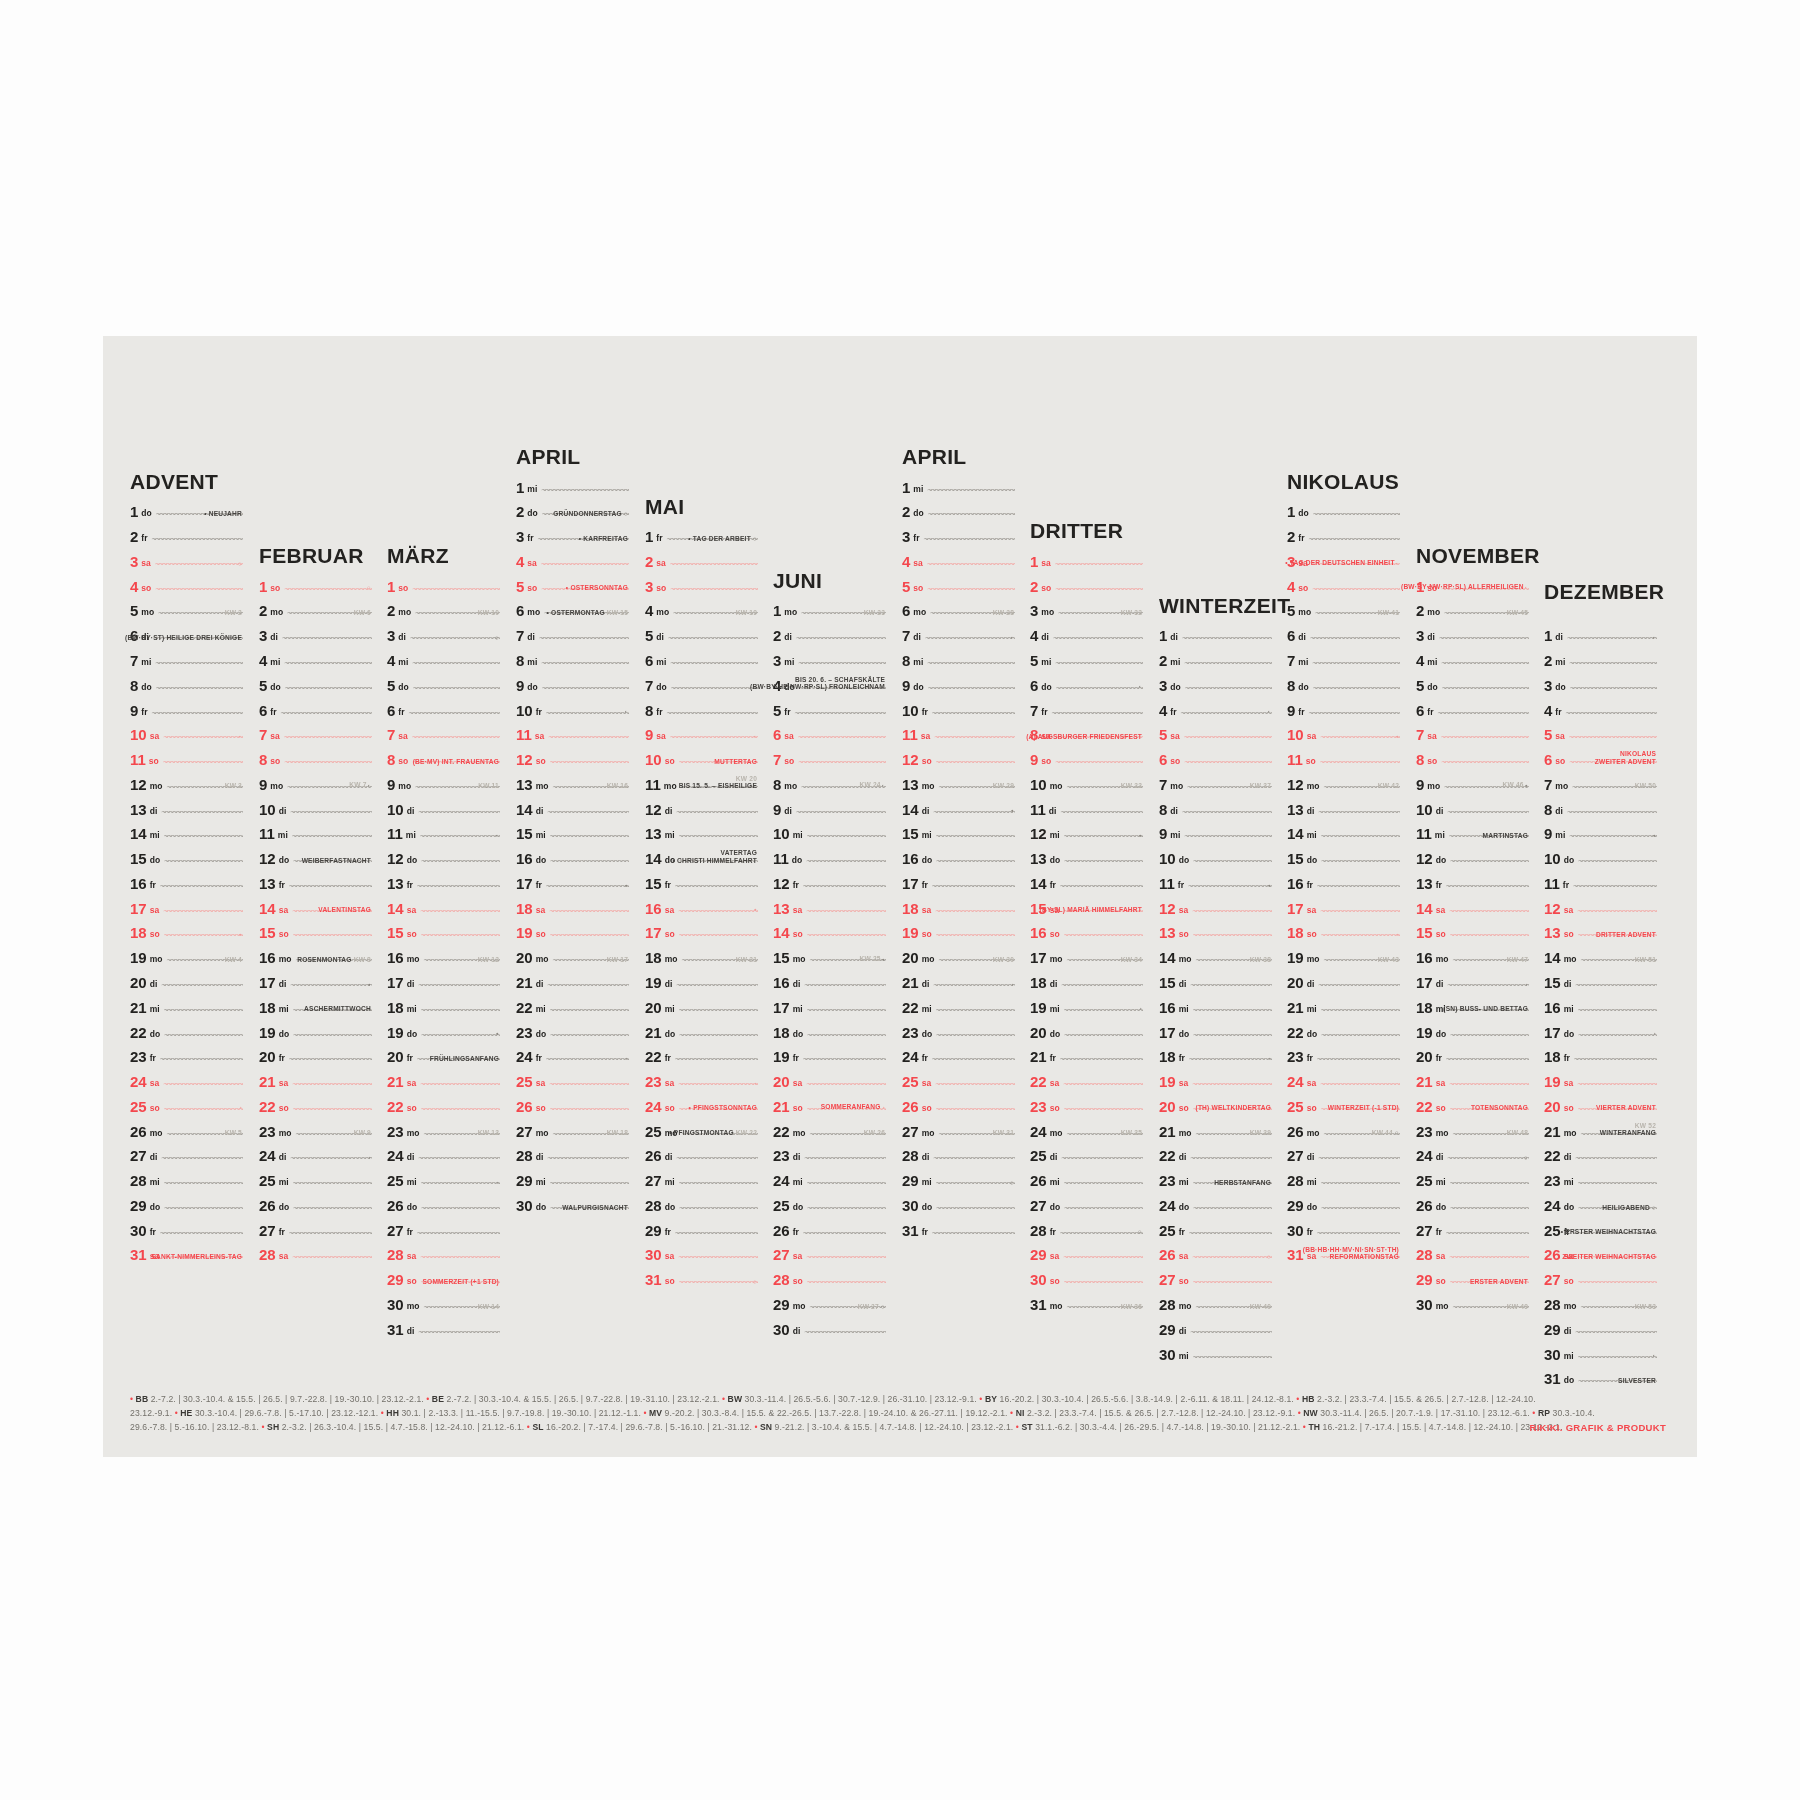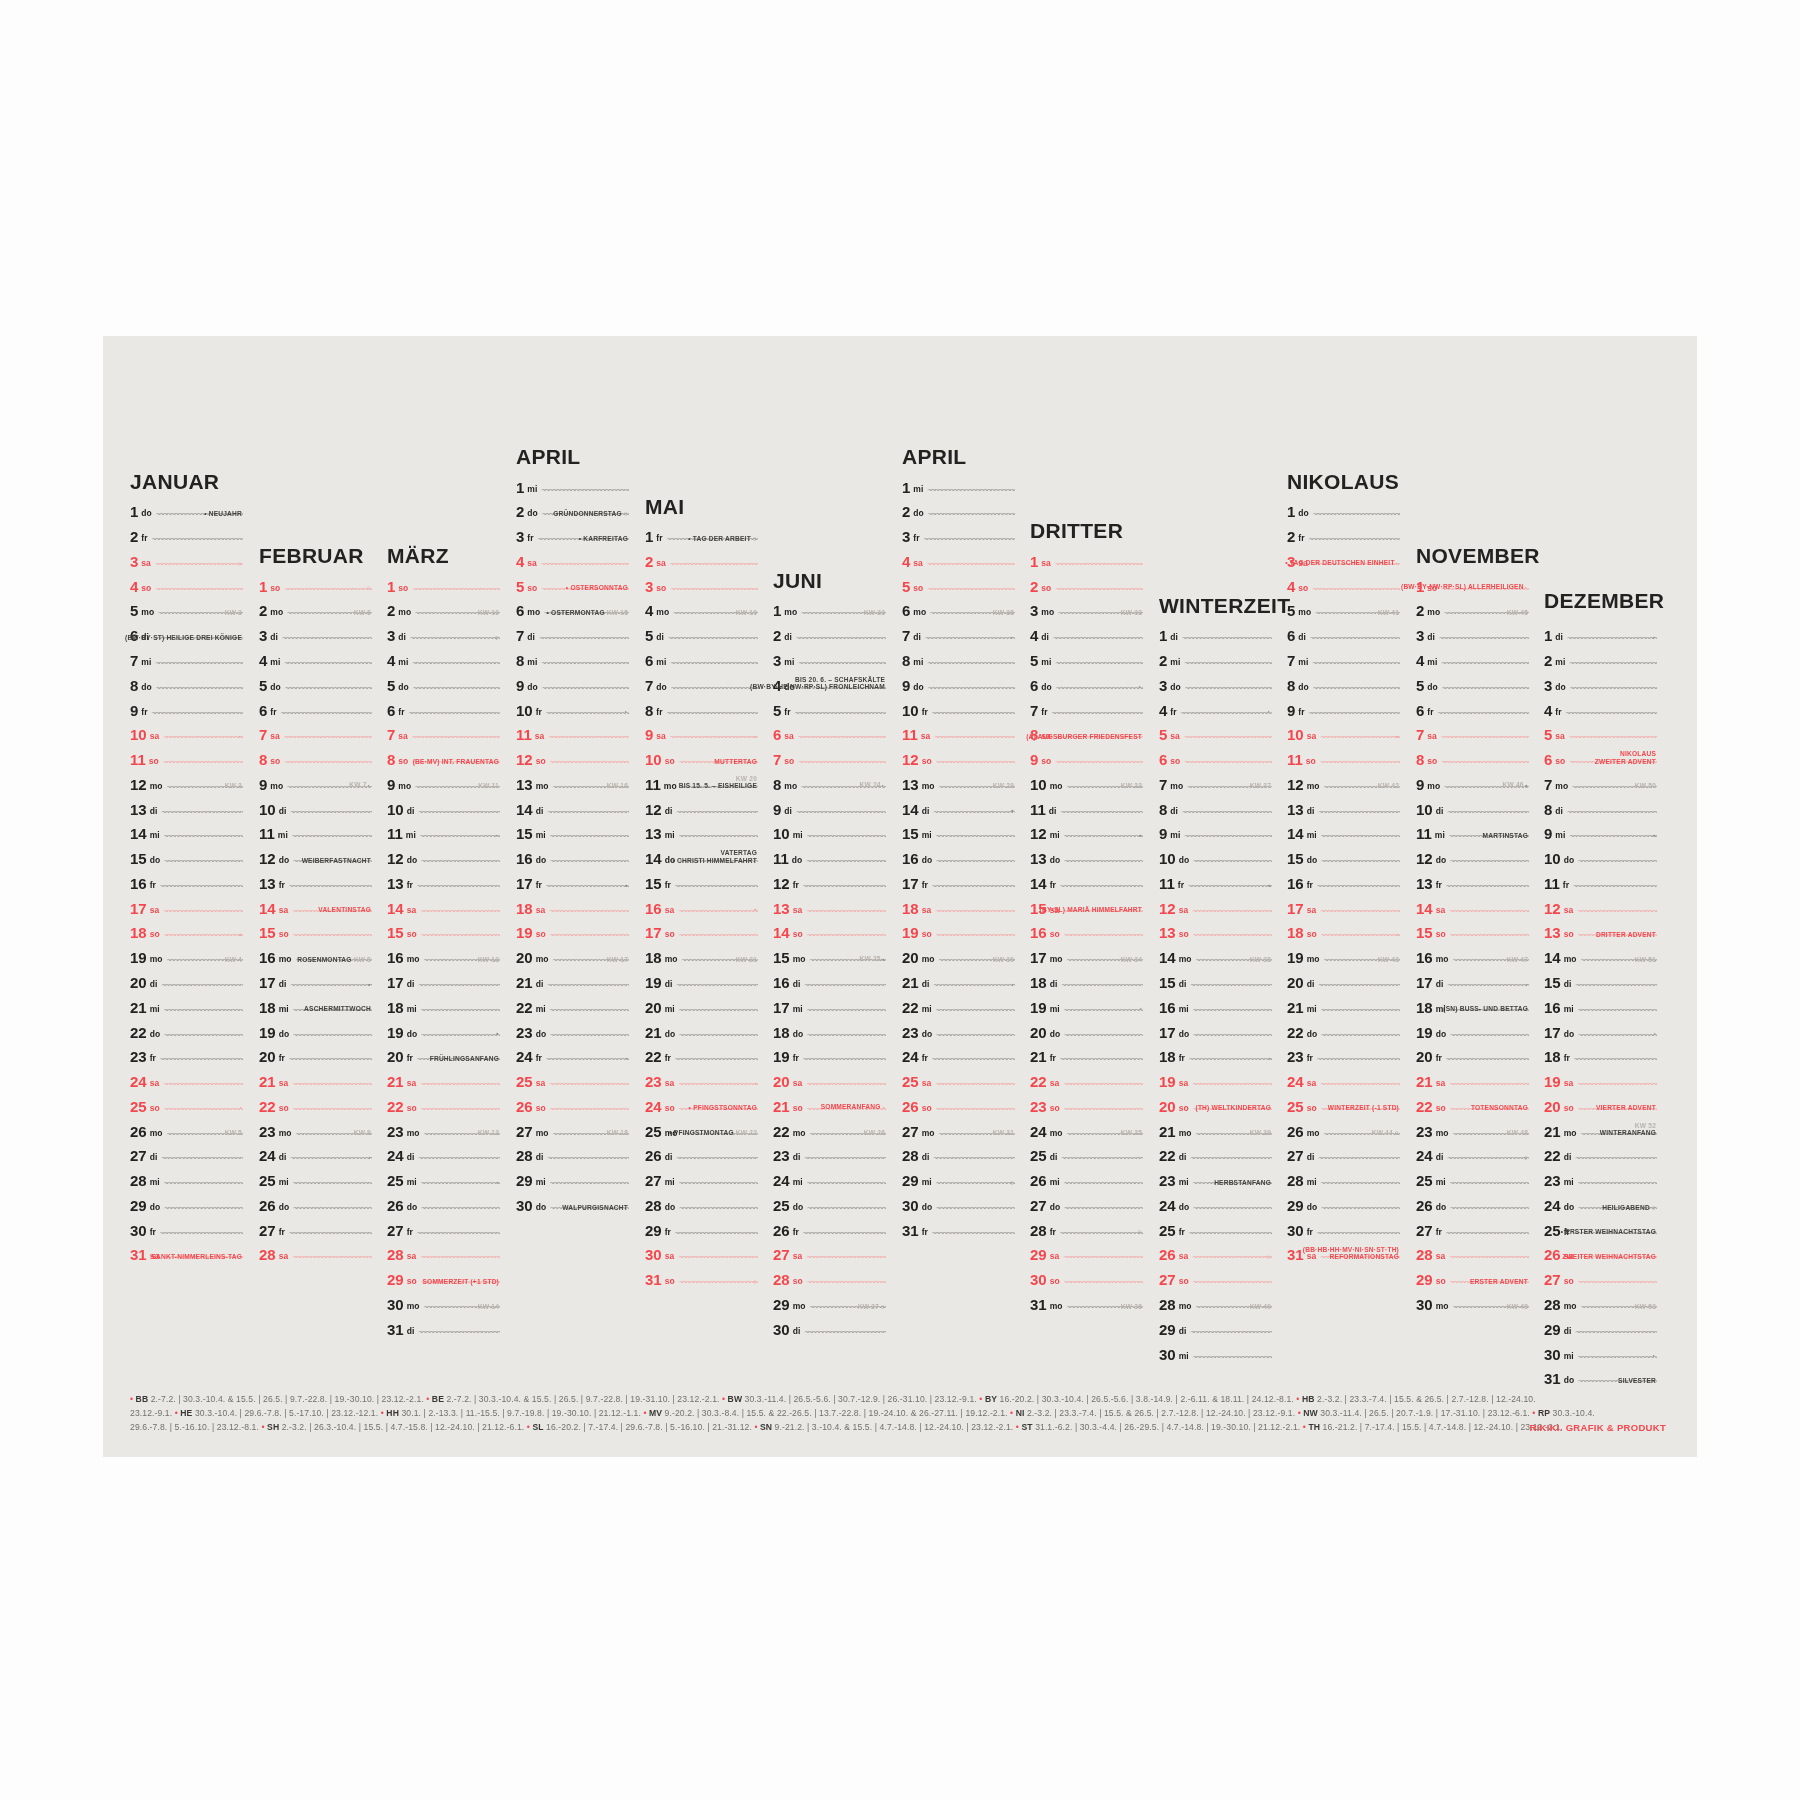--- a/index.html
+++ b/index.html
@@ -36,21 +36,21 @@
   .credit{position:absolute;right:31px;top:1086px;font-size:9.5px;font-weight:700;
           letter-spacing:.3px;color:#f4474d;}
 </style>
 </head>
 <body>
 
 <div class="page">
   <div class="poster">
     <div id="cal">
         <div>
-          <div class="mh" style="left: 27px; top: 134.83px;">JANUAR</div>
+          <div class="mh" style="left: 27px; top: 134.83px;">ADVENT</div>
           <div class="row" style="left: 27px; top: 158.6px; width: 113px;">
             <span class="num">1</span>
             <span class="wdl">do</span>
             <div class="line">
               <span class="squig">~~~~~~~~~~~~~~~~~~~~~~~~~~~~~~~~~~~~~~~~~~~~~~~~~~~~~~~~~~~~~~~~~~~~~~</span>
               <span class="ann">
                 <span class="ann-line"><span>• NEUJAHR</span></span>
               </span>
             </div>
           </div>
@@ -2750,21 +2750,21 @@
             <span class="wdl">mo</span>
             <div class="line">
               <span class="squig">~~~~~~~~~~~~~~~~~~~~~~~~~~~~~~~~~~~~~~~~~~~~~~~~~~~~~~~~~~~~~~~~~~~~~~</span>
               <span class="ann">
                 <span class="ann-line"><span class="kw">KW 49</span></span>
               </span>
             </div>
           </div>
         </div>
         <div>
-          <div class="mh" style="left: 1441px; top: 254px;">DEZEMBER</div>
+          <div class="mh" style="left: 1441px; top: 245px;">DEZEMBER</div>
           <div class="row" style="left: 1441px; top: 282.45px; width: 113px;">
             <span class="num">1</span>
             <span class="wdl">di</span>
             <div class="line">
               <span class="squig">~~~~~~~~~~~~~~~~~~~~~~~~~~~~~~~~~~~~~~~~~~~~~~~~~~~~~~~~~~~~~~~~~~~~~~</span>
               <span class="ann">
                 <span class="ann-line"><span class="moon lq">◐</span></span>
               </span>
             </div>
           </div>

